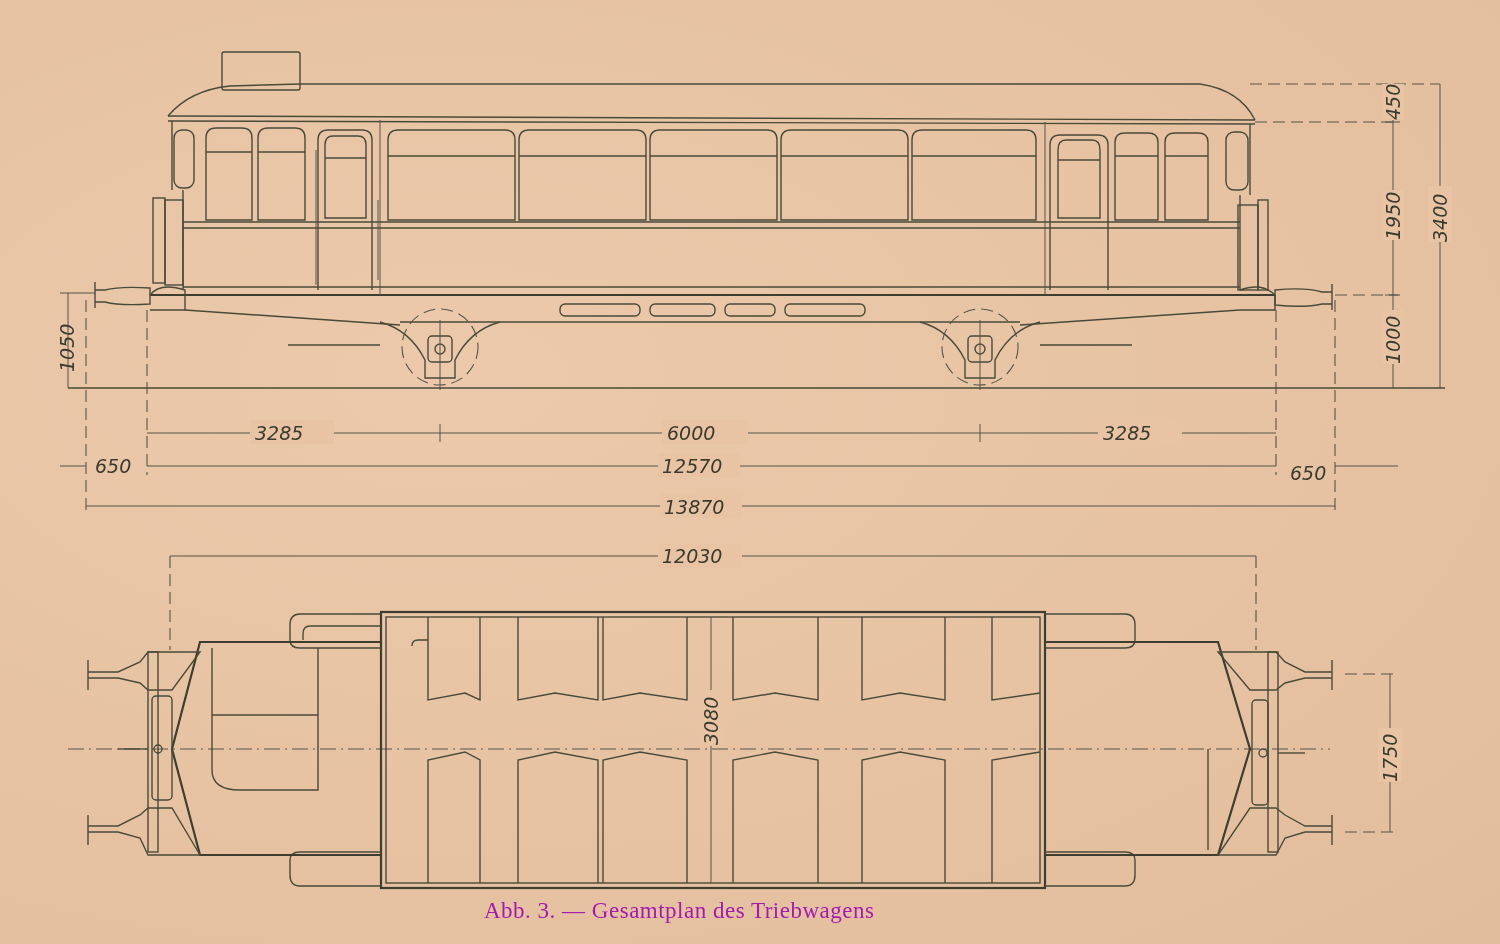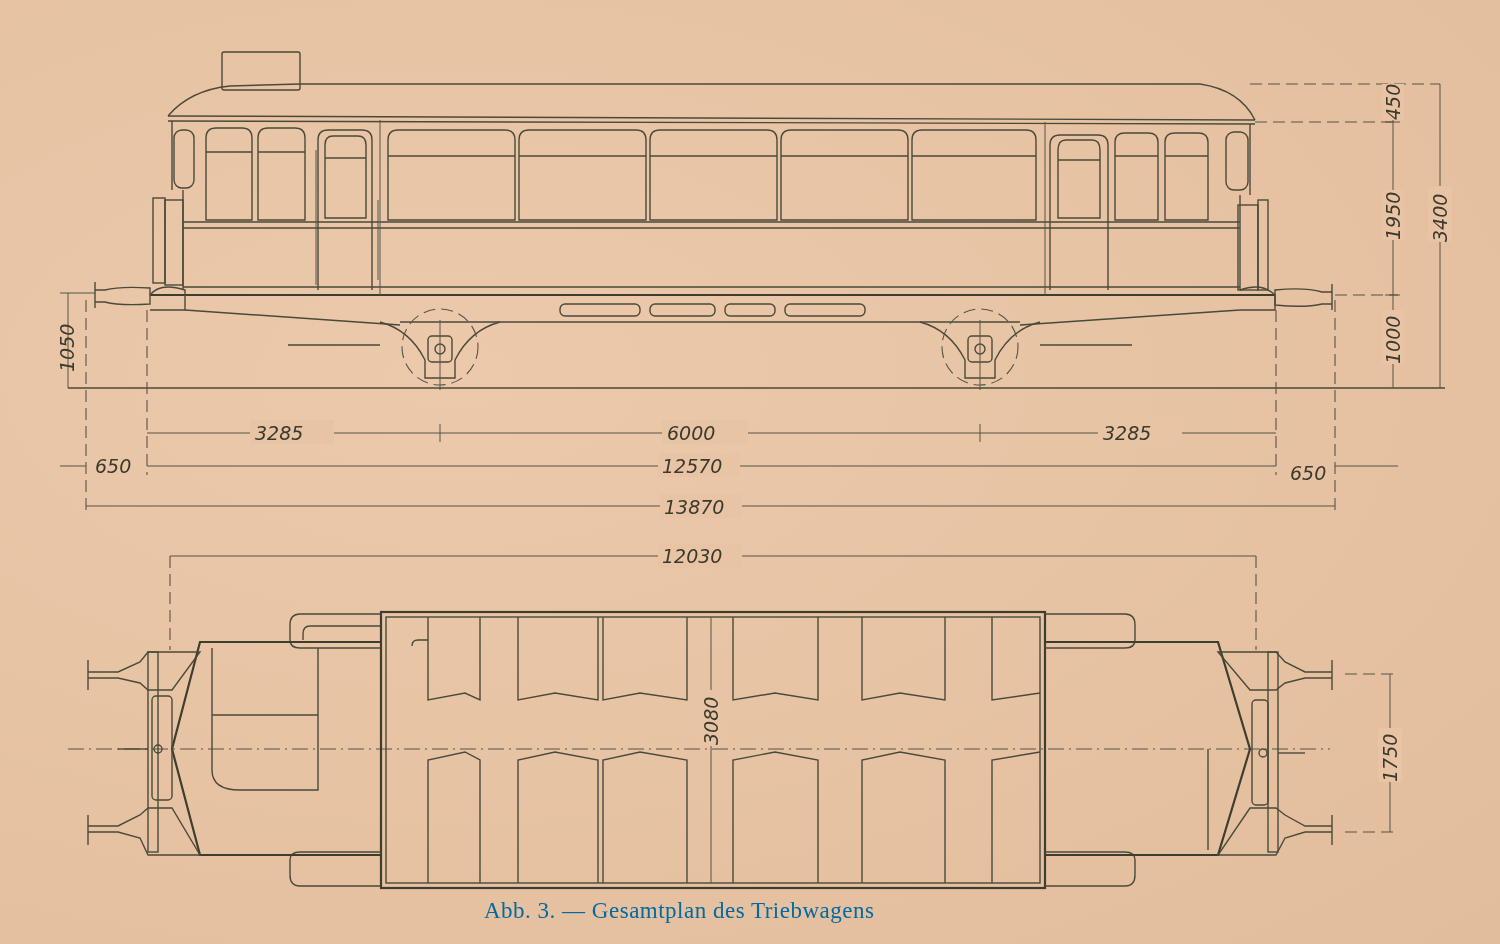--- a/index.html
+++ b/index.html
@@ -6,21 +6,21 @@
   body { width:1500px; height:944px; background:#e8c4a4; overflow:hidden; position:relative; font-family:"Liberation Sans", sans-serif; }
   .sheet { position:absolute; left:0; top:0; width:1500px; height:944px;
     background: radial-gradient(ellipse at 30% 40%, #ebc9aa 0%, #e6c2a2 60%, #e2bd9c 100%); }
   svg { position:absolute; left:0; top:0; }
   .ln { stroke:#4a4a3a; fill:none; stroke-width:1.4; }
   .ln2 { stroke:#3e3e30; fill:none; stroke-width:2.2; }
   .thin { stroke:#55554a; fill:none; stroke-width:1; }
   .dash { stroke:#55554a; fill:none; stroke-width:1.1; stroke-dasharray:12 6; }
   .dashdot { stroke:#55554a; fill:none; stroke-width:1; stroke-dasharray:16 5 2 5; }
   .dim text, .dimtxt { font-family:"DejaVu Sans", sans-serif; font-style:italic; font-size:19px; fill:#3a3a2e; }
-  .caption { position:absolute; left:484px; top:898px; font-family:"Liberation Serif", serif; font-size:23px; color:#0369a1; letter-spacing:0.5px; }
+  .caption { position:absolute; left:484px; top:898px; font-family:"Liberation Serif", serif; font-size:23px; color:#a21caf; letter-spacing:0.5px; }
 </style>
 </head>
 <body>
 
 <div class="sheet"></div>
 
 <svg width="1500" height="944" viewBox="0 0 1500 944">
 
   <g>
 

